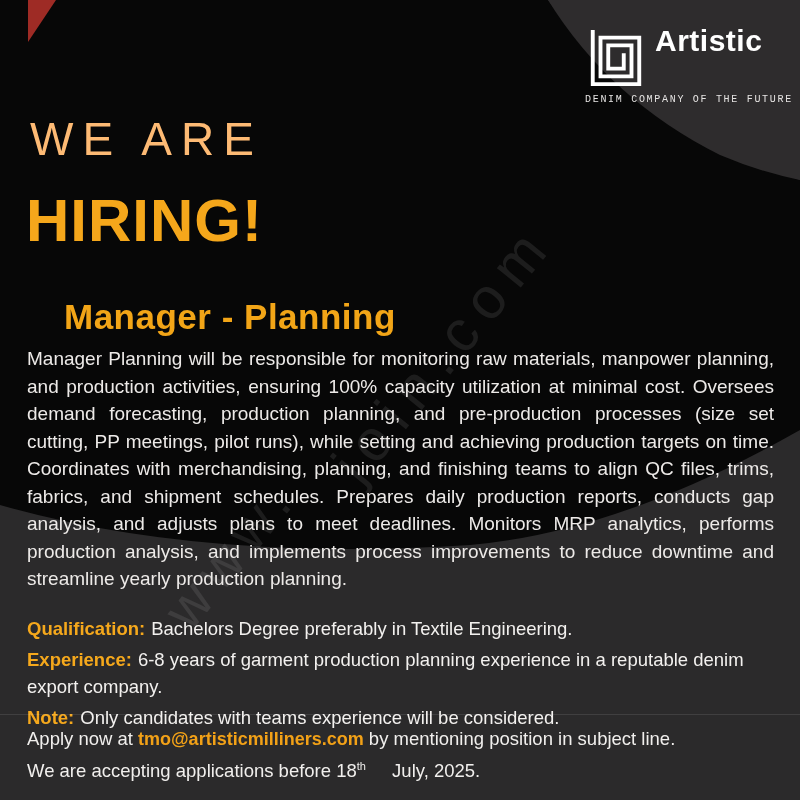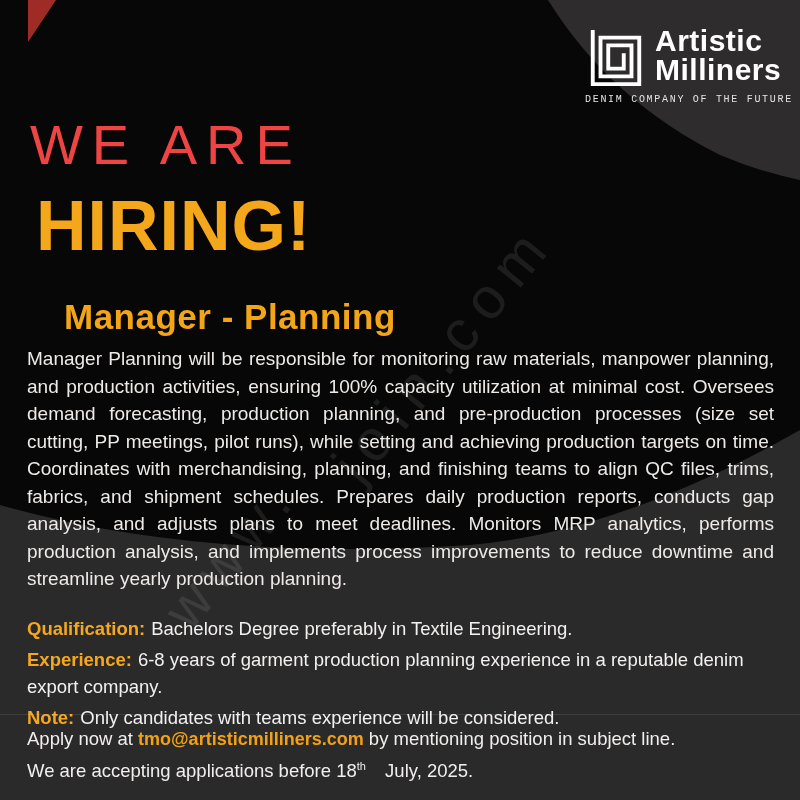--- a/index.html
+++ b/index.html
@@ -31,25 +31,25 @@
   .logo-mark { flex:0 0 auto; margin-right:8px; }
   .logo-names { color:#ffffff; font-weight:700; font-size:30px; line-height:29px; letter-spacing:0.5px; margin-top:2px; }
   .logo-tagline {
     margin-top:4px; color:#e6e4e3; font-family:Liberation Mono, monospace;
     font-size:10px; letter-spacing:1.7px; white-space:nowrap;
   }
 
   
   .we-are {
     position:absolute; left:30px; top:112px;
-    font-size:56px; font-weight:200; letter-spacing:9px; color:#ef4444;
+    font-size:46px; font-weight:200; letter-spacing:9px; color:#fdba74;
   }
   .hiring {
     position:absolute; left:26px; top:186px;
-    font-size:70px; font-weight:800; letter-spacing:1px; color:#f5a71b;margin-left:10px;
+    font-size:60px; font-weight:800; letter-spacing:1px; color:#f5a71b;
   }
 
   
   .job-title {
     position:absolute; left:28px; top:297px;
     font-size:35px; font-weight:800; letter-spacing:0.5px; color:#f2a517;margin-left:36px;
   }
 
   
   .body-text {
@@ -61,21 +61,21 @@
   .req-section { position:absolute; left:27px; top:615px; width:752px; }
   .req-row { font-size:18.5px; line-height:27px; color:#f3f1ef; margin-bottom:4px; }
   .req-label { color:#f5a81c; font-weight:700; margin-right:6px; }
 
   .divider { position:absolute; left:0; top:714px; width:800px; height:1px; background:rgba(255,255,255,0.10); }
 
   
   .apply-line { position:absolute; left:27px; top:728px; font-size:18.5px; color:#f1efed; }
   .apply-email { color:#f2a117; font-weight:700; font-size:18px; text-decoration:none; }
   .deadline-line { position:absolute; left:27px; top:760px; font-size:18.5px; color:#f1efed; }
-  .deadline-line sup { font-size:11px; margin-right:14px; }
+  .deadline-line sup { font-size:11px; margin-right:21px; }
 </style>
 </head>
 <body>
 
 <div class="poster">
 
   <svg class="bg-svg" viewBox="0 0 800 800" aria-hidden="true">
     <rect x="0" y="0" width="800" height="800" fill="#2b2a2b"></rect>
     <path d="M0,0 L548,0 Q640,130 800,180 L800,430 Q620,532 470,545 Q200,562 0,505 Z" fill="#070707"></path>
     <path d="M548,0 Q610,100 720,155 Q760,172 800,180 L800,0 Z" fill="#2e2c2d"></path>
@@ -86,21 +86,20 @@
 
   <div class="corner-accent"></div>
 
   <div class="logo">
     <div class="logo-top">
       <svg class="logo-mark" width="62" height="66" viewBox="0 0 64 68" aria-hidden="true">
         <path d="M8 6 V62 H56 V14 H16 V54 H48 V22 H24 V46 H40 V30" fill="none" stroke="#ffffff" stroke-width="4"></path>
       </svg>
       <div class="logo-names">
         <div>Artistic</div>
-        <div>Milliners</div>
       </div>
     </div>
     <div class="logo-tagline">DENIM COMPANY OF THE FUTURE</div>
   </div>
 
   <div class="we-are">WE ARE</div>
   <div class="hiring">HIRING!</div>
 
   <div class="job-title">Manager - Planning</div>
 

